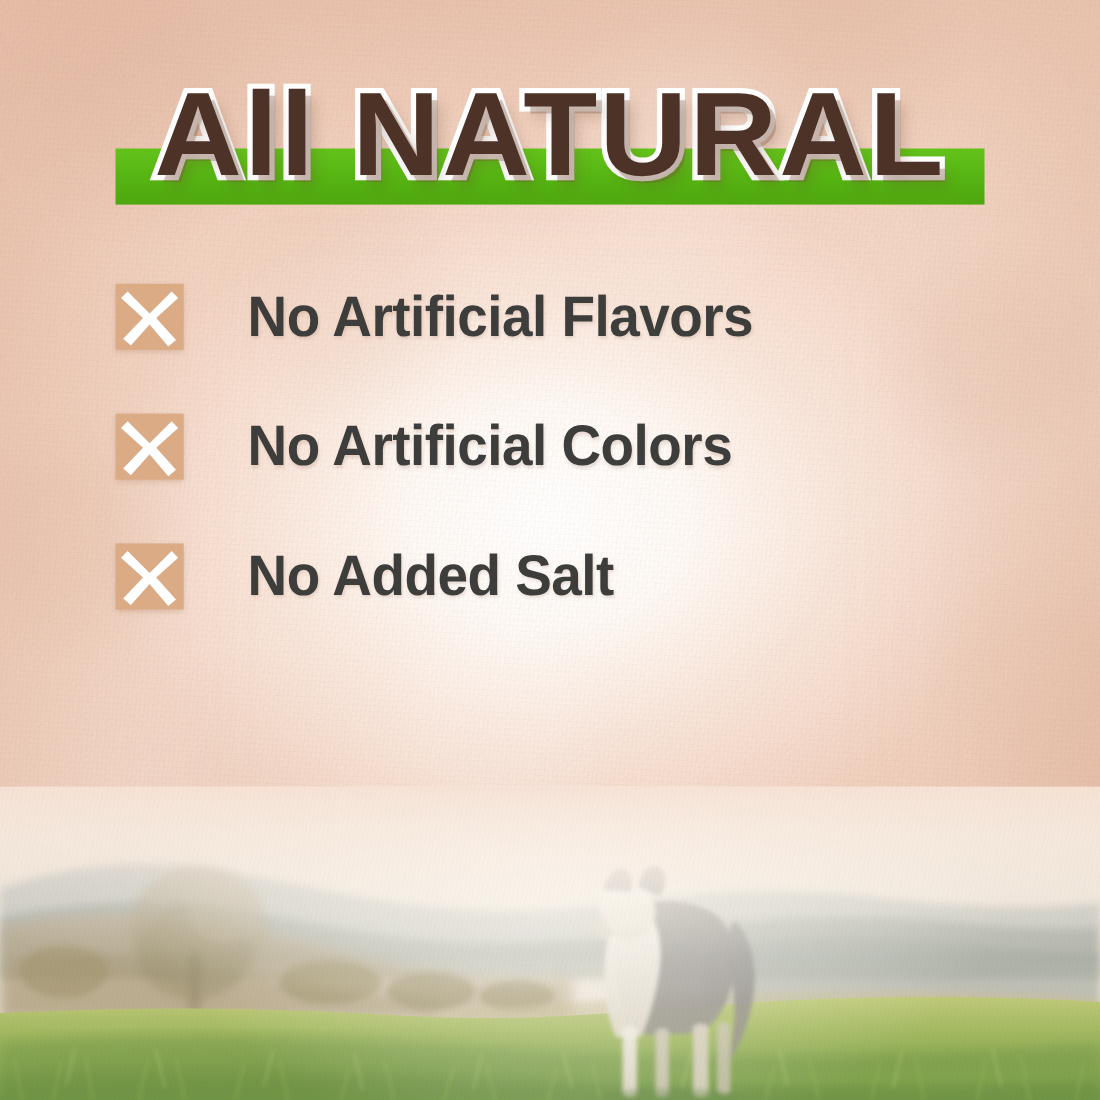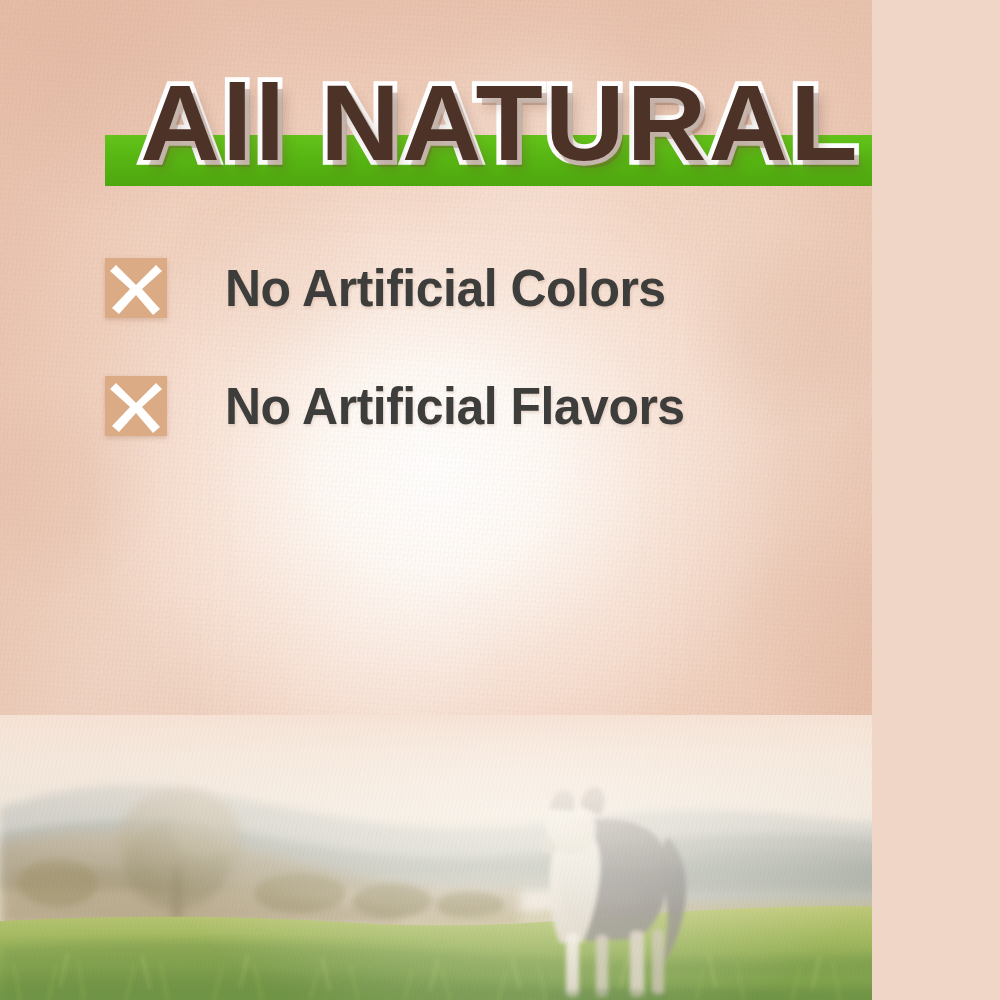--- a/index.html
+++ b/index.html
@@ -6,21 +6,21 @@
   * { margin:0; padding:0; box-sizing:border-box; }
   html,body { width:1000px; height:1000px; overflow:hidden; }
   body {
     font-family: "Liberation Sans", sans-serif;
     background:#f0d6c6;
   }
 
   
   .stage {
     position:relative;
-    width:872px; height:1000px;
+    width:1000px; height:1000px;
     overflow:hidden;
     background:#edcdbb;
   }
 
   
   .bg-base {
     position:absolute; inset:0;
     background:
       radial-gradient(ellipse 58% 46% at 50% 47%,
         rgba(255,255,255,0.97) 0%,
@@ -358,28 +358,36 @@
   </div>
 
   <div class="claims">
 
     <div class="claim-row">
       <div class="xbox">
         <svg viewBox="0 0 62 60">
           <path d="M11 7 L31 27 L51 7 L57 13 L37 31 L55 51 L48 57 L31 37 L14 56 L7 50 L25 31 L5 13 Z" fill="#ffffff"></path>
         </svg>
       </div>
-      <div class="claim-label">No Artificial Colors</div>
+      <div class="claim-label">No Artificial Flavors</div>
     </div>
 
     <div class="claim-row">
       <div class="xbox">
         <svg viewBox="0 0 62 60">
           <path d="M11 7 L31 27 L51 7 L57 13 L37 31 L55 51 L48 57 L31 37 L14 56 L7 50 L25 31 L5 13 Z" fill="#ffffff"></path>
         </svg>
       </div>
-      <div class="claim-label">No Artificial Flavors</div>
+      <div class="claim-label">No Artificial Colors</div>
     </div>
 
 
+    <div class="claim-row">
+      <div class="xbox">
+        <svg viewBox="0 0 62 60">
+          <path d="M11 7 L31 27 L51 7 L57 13 L37 31 L55 51 L48 57 L31 37 L14 56 L7 50 L25 31 L5 13 Z" fill="#ffffff"></path>
+        </svg>
+      </div>
+      <div class="claim-label">No Added Salt</div>
+    </div>
 
   </div>
 </div>
 
 </body></html>

